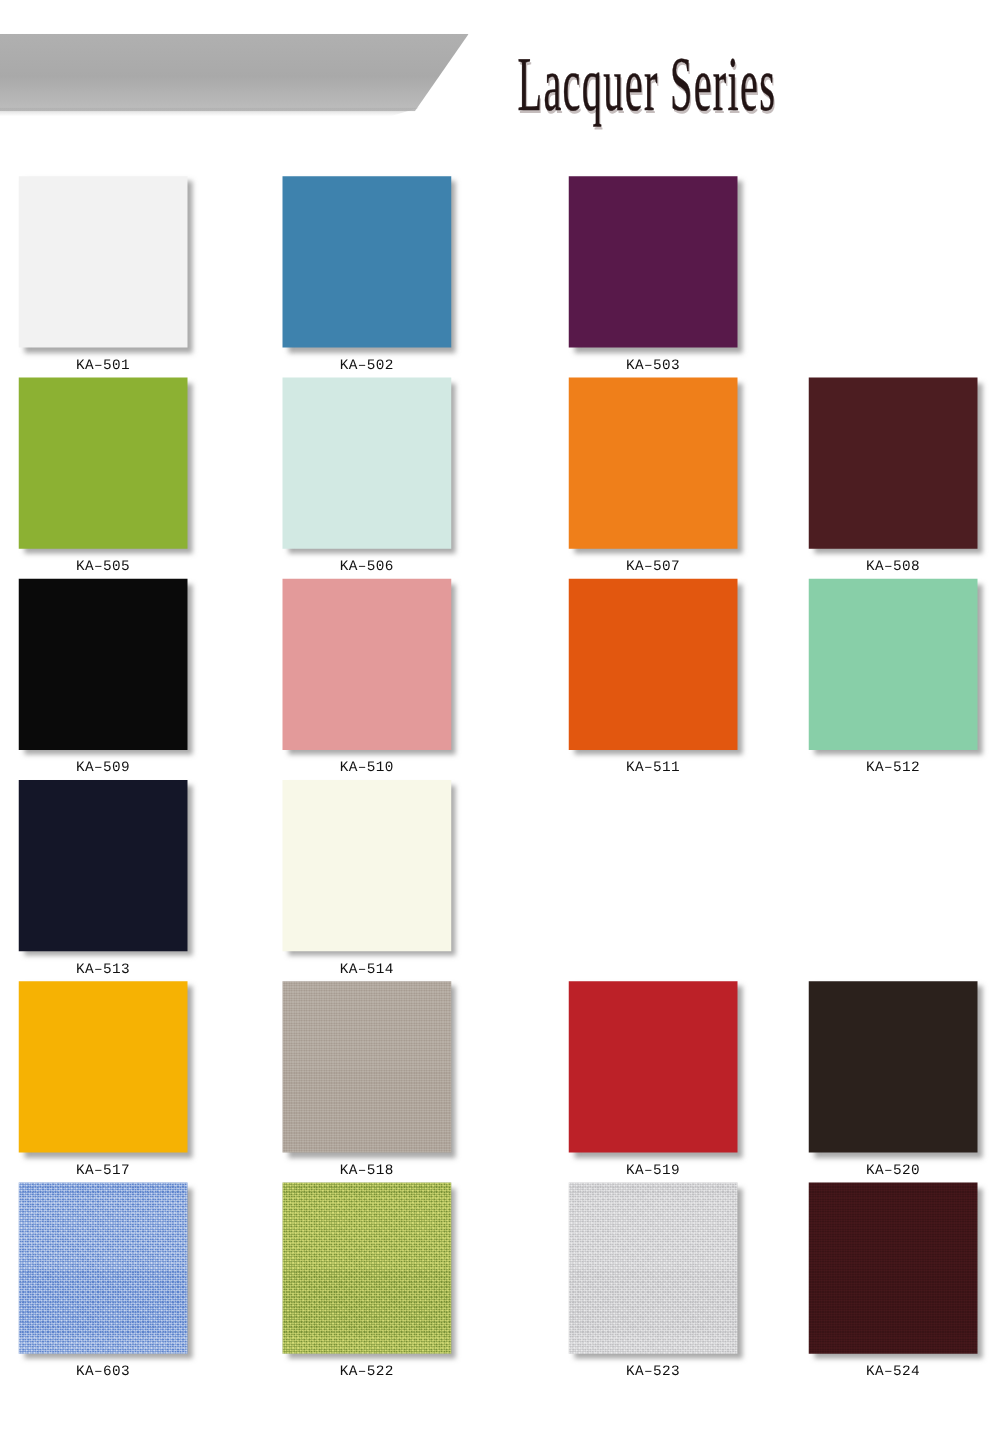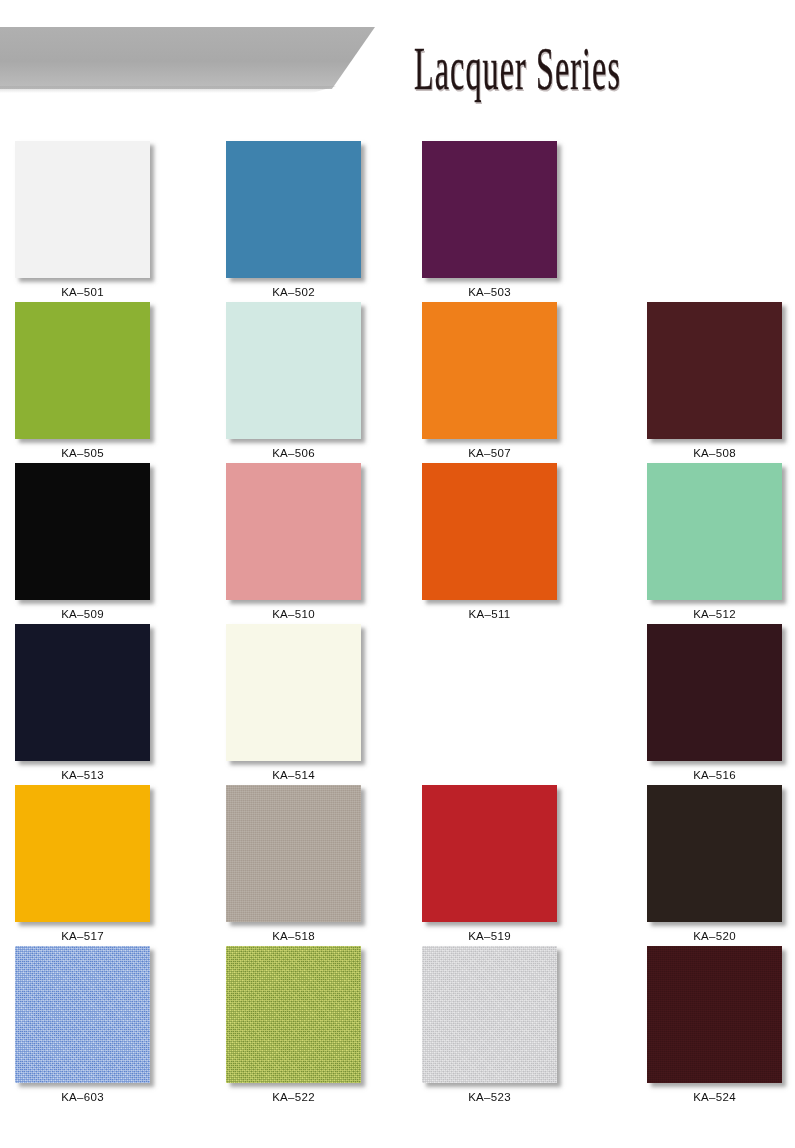--- a/index.html
+++ b/index.html
@@ -74,21 +74,21 @@
     height: 161px;
     width: 795px;
   }
   .swatch-cell {
     position: absolute;
     top: 0;
     width: 135px;
   }
   .swatch-cell.col-0 { left: 15px; }
   .swatch-cell.col-1 { left: 226px; }
-  .swatch-cell.col-2 { left: 422px; }
+  .swatch-cell.col-2 { left: 455px; }
   .swatch-cell.col-3 { left: 647px; }
 
   .swatch-chip {
     width: 135px;
     height: 137px;
     box-shadow: 4px 4px 4px rgba(105,105,105,0.58);
     position: relative;
     overflow: hidden;
   }
   .swatch-chip.metallic::after {
@@ -112,21 +112,21 @@
     background-image:
       repeating-linear-gradient(0deg,  rgba(255,255,255,0.10) 0 1px, rgba(0,0,0,0.05) 1px 2px),
       repeating-linear-gradient(90deg, rgba(255,255,255,0.08) 0 1px, rgba(0,0,0,0.04) 1px 2px);
     mix-blend-mode: overlay;
     opacity: 0.8;
   }
   .swatch-label {
     width: 135px;
     text-align: center;
     margin-top: 8px;
-    font-family: Liberation Sans, sans-serif;
+    font-family: Liberation Mono, monospace;
     font-size: 11.5px;
     letter-spacing: 0.3px;
     color: #111111;
     white-space: nowrap;
   }
 </style>
 </head>
 <body>
 
 <div id="header">
@@ -188,24 +188,20 @@
     </div>
     <div class="swatch-row">
       <div class="swatch-cell col-0">
         <div class="swatch-chip" style="background-color: rgb(20, 22, 40);"></div>
         <div class="swatch-label">KA–513</div>
       </div>
       <div class="swatch-cell col-1">
         <div class="swatch-chip" style="background-color: rgb(248, 248, 232);"></div>
         <div class="swatch-label">KA–514</div>
       </div>
-      <div class="swatch-cell col-3">
-        <div class="swatch-chip" style="background-color: rgb(52, 22, 28);"></div>
-        <div class="swatch-label">KA–516</div>
-      </div>
     </div>
     <div class="swatch-row">
       <div class="swatch-cell col-0">
         <div class="swatch-chip" style="background-color: rgb(246, 178, 3);"></div>
         <div class="swatch-label">KA–517</div>
       </div>
       <div class="swatch-cell col-1">
         <div class="swatch-chip satin" style="background-color: rgb(173, 163, 153);"></div>
         <div class="swatch-label">KA–518</div>
       </div>

